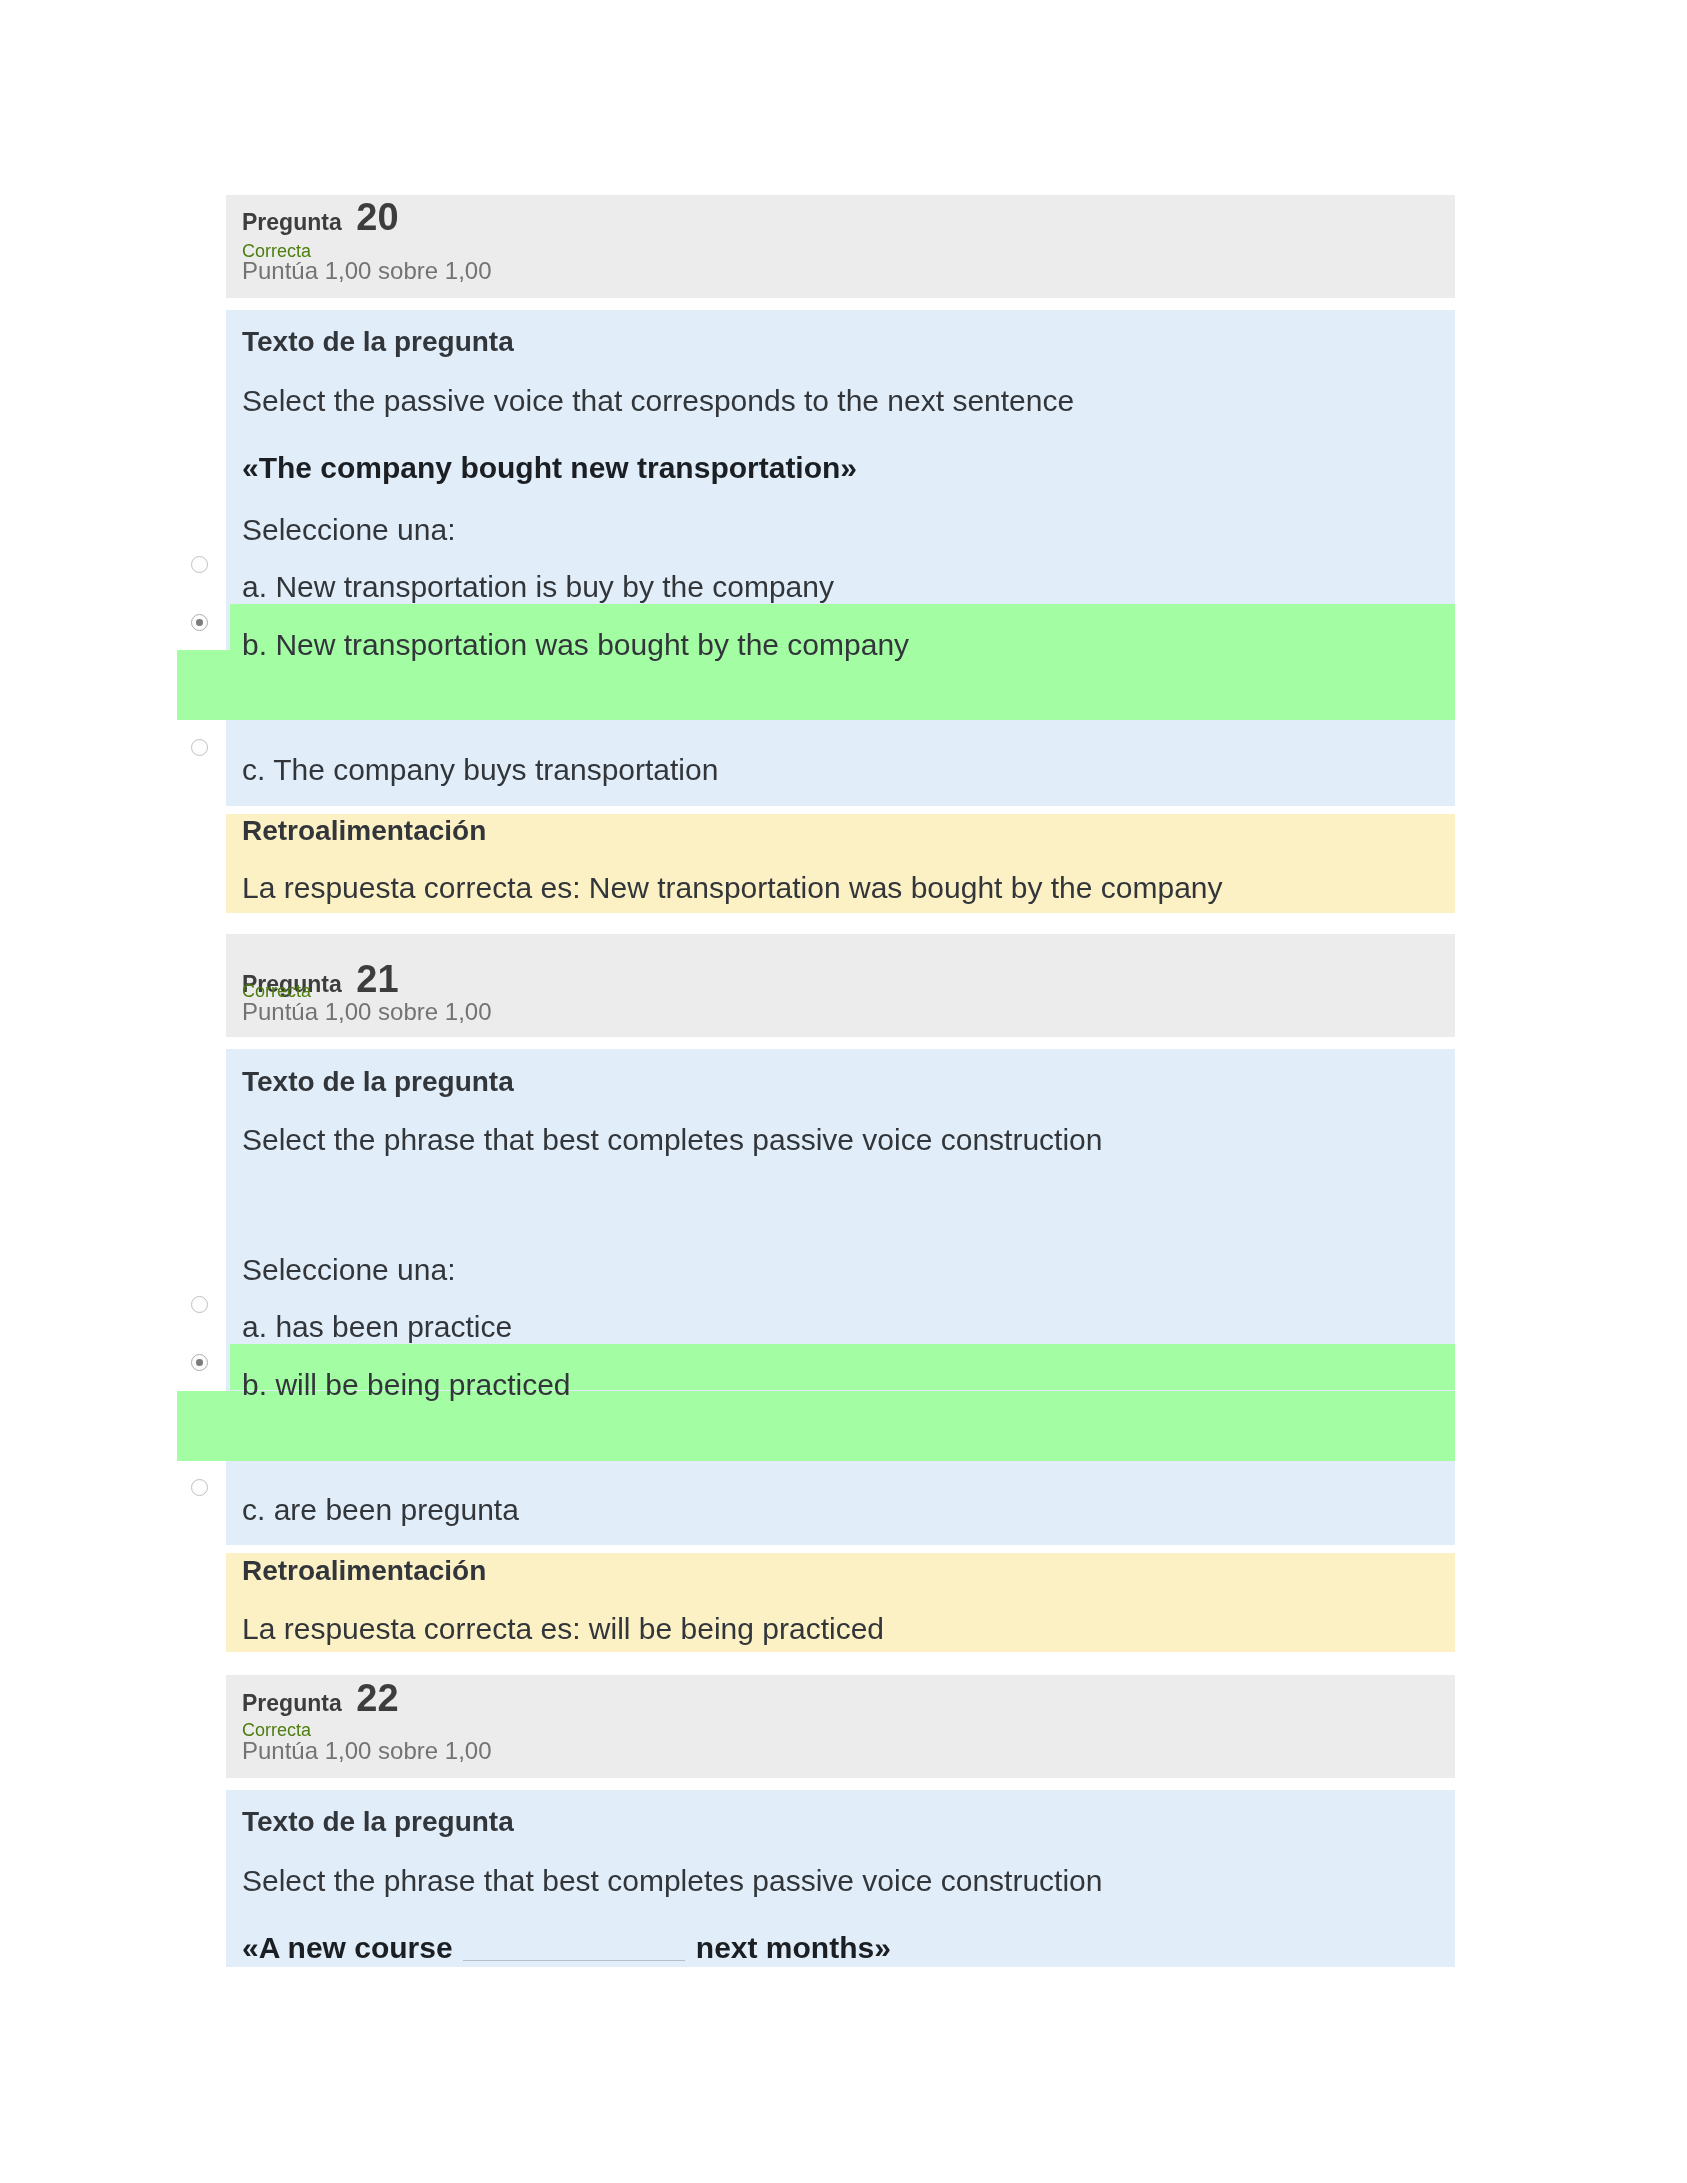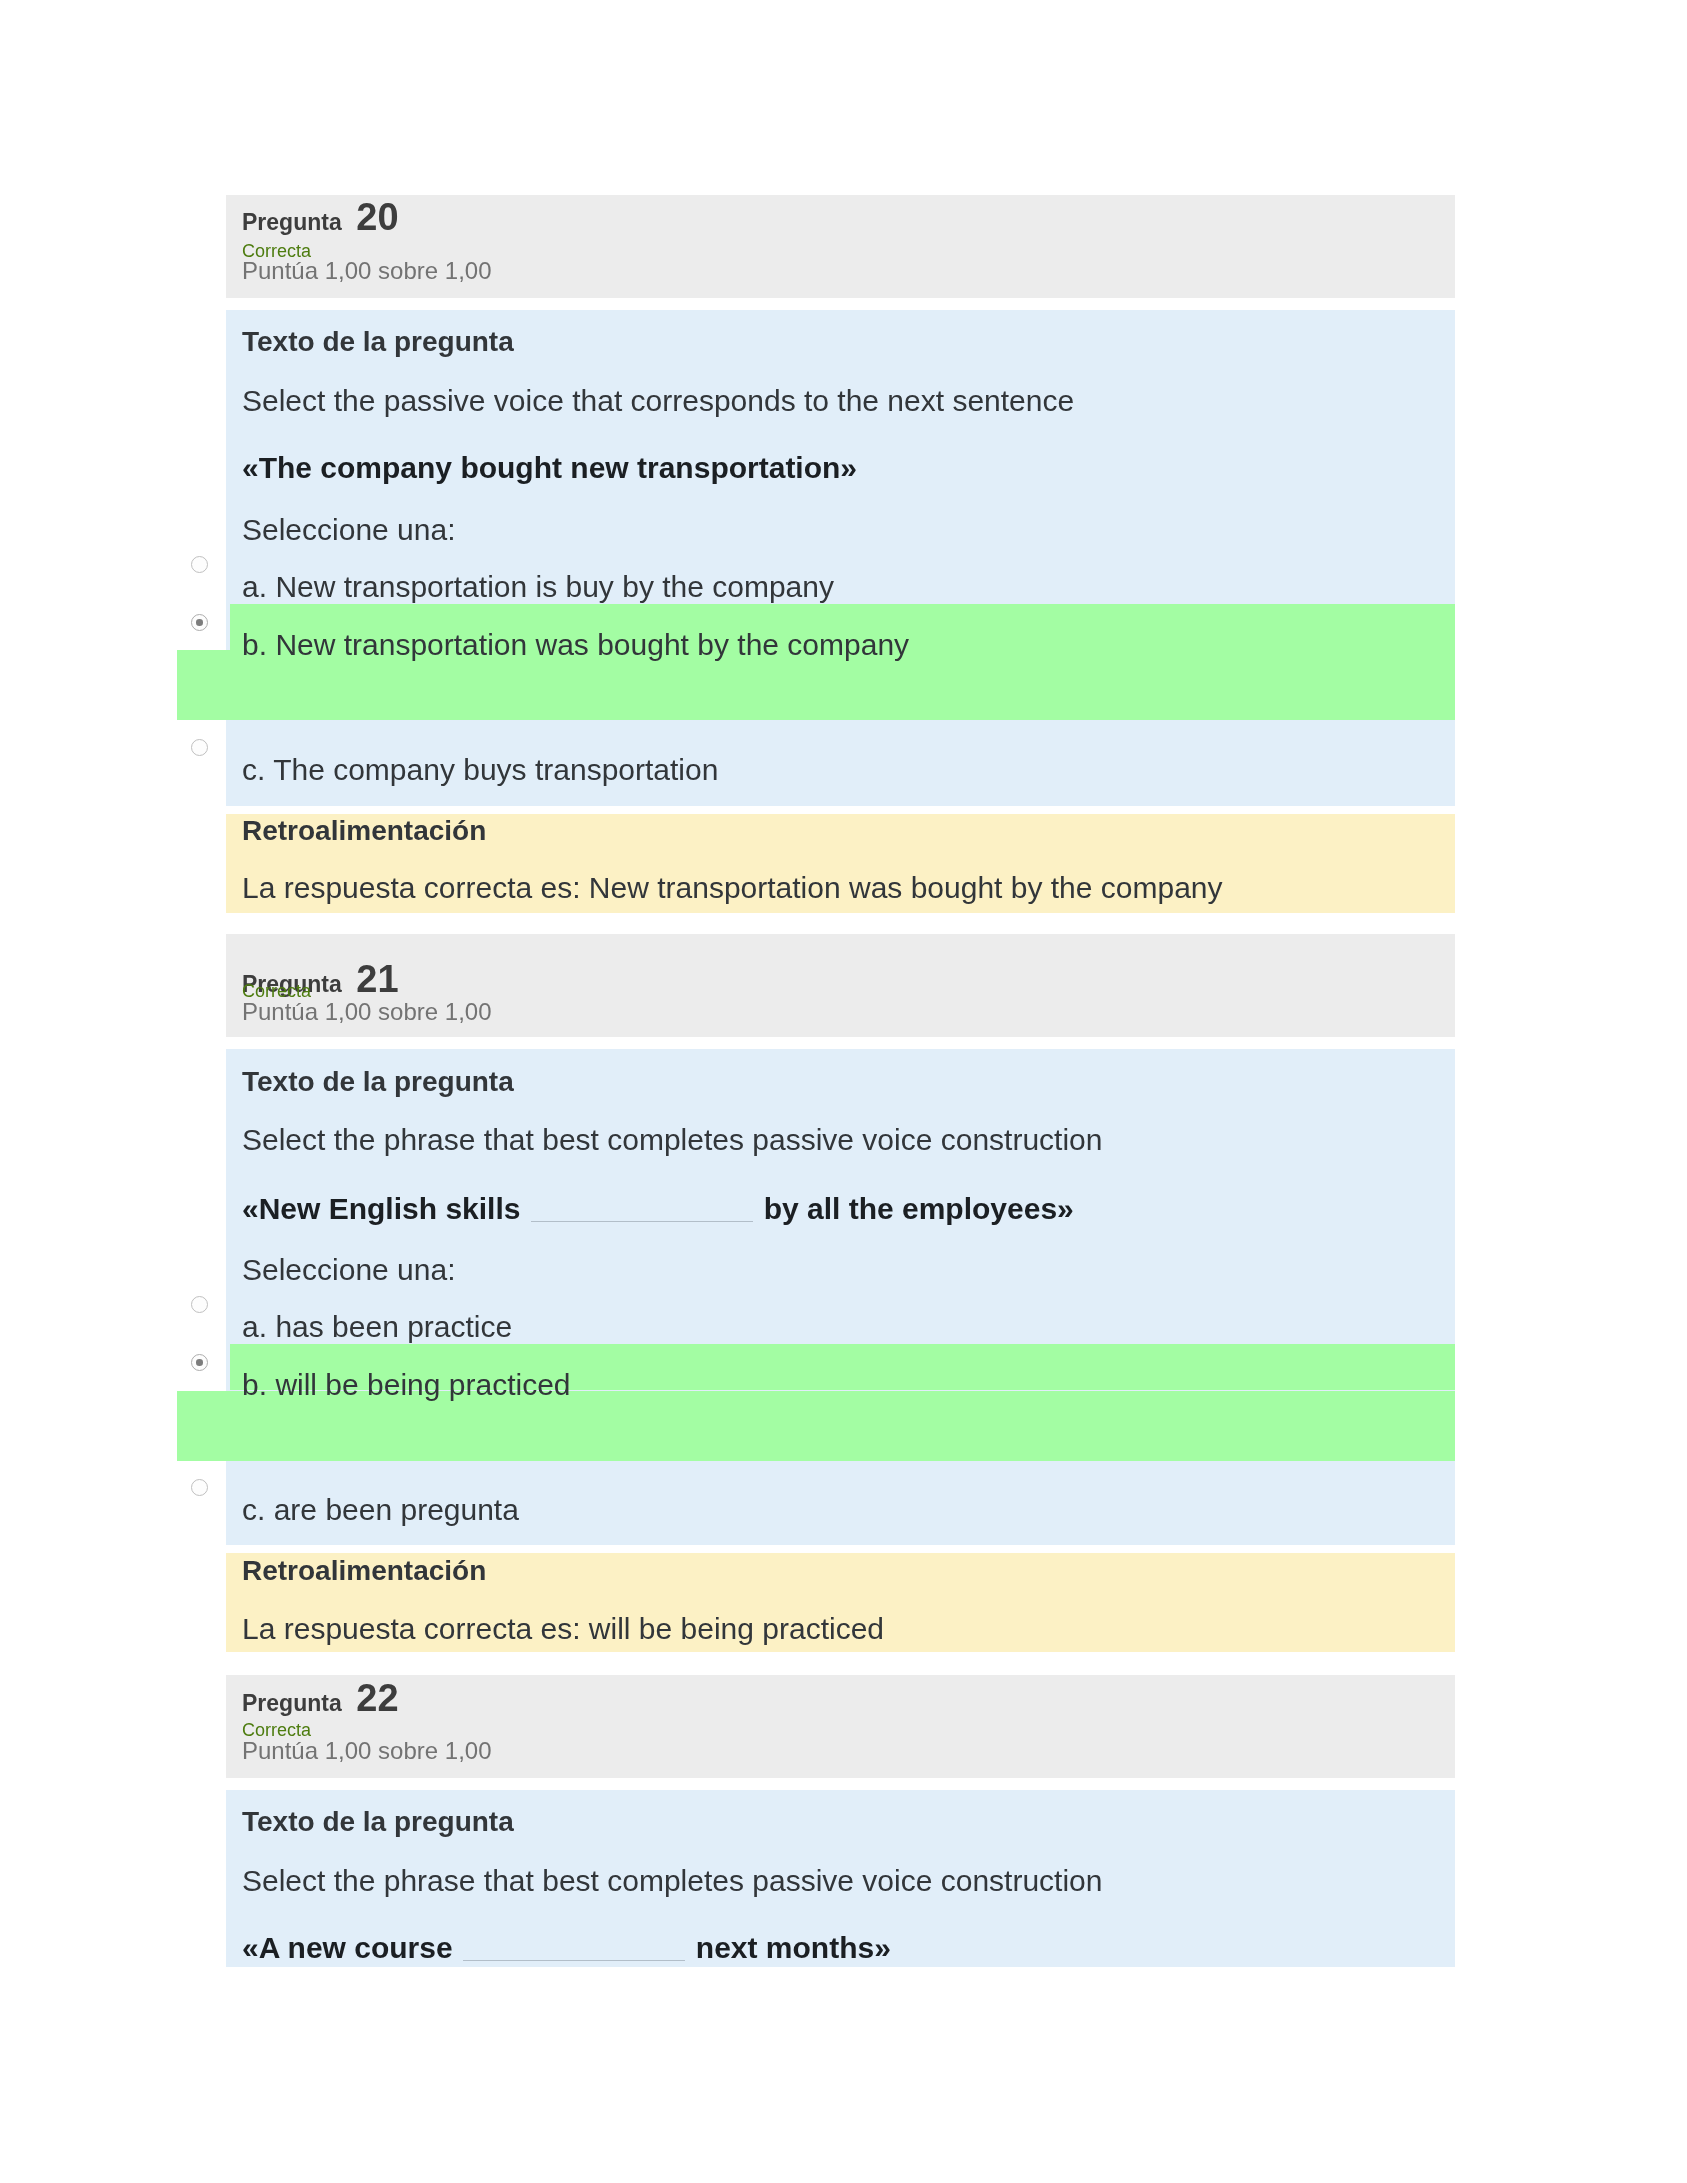--- a/index.html
+++ b/index.html
@@ -64,21 +64,20 @@
   <div class="band band-grey" style="top:934px;height:103px;"></div>
   <div class="band band-blue" style="top:1049px;height:496px;"></div>
   <div class="band-green" style="left:230px;top:1344px;width:1225px;height:46px;"></div>
   <div class="band-green" style="left:177px;top:1391px;width:1278px;height:70px;"></div>
   <div class="band band-yellow" style="top:1553px;height:99px;"></div>
   <div class="tx qnum" style="left:242px;top:960px;text-align:right;"><span>Pregunta</span><span class="n">21</span></div>
   <div class="tx qstate" style="left:242px;top:982px;"><span>Correcta</span></div>
   <div class="tx qmeta" style="left:242px;top:1000px;"><span>Puntúa 1,00 sobre 1,00</span></div>
   <div class="tx hd" style="left:242px;top:1068px;"><span>Texto de la pregunta</span></div>
   <div class="tx bd" style="left:242px;top:1125px;"><span>Select the phrase that best completes passive voice construction</span></div>
-  <div class="tx sent" style="left:242px;top:1194px;"><span>«New English skills</span><span class="blank"></span><span>by all the employees»</span></div>
   <div class="tx bd" style="left:242px;top:1255px;"><span>Seleccione una:</span></div>
   <div class="radio" style="left:191px;top:1296px;"></div>
   <div class="tx bd" style="left:242px;top:1312px;"><span>a.</span> <span>has been practice</span></div>
   <div class="radio on" style="left:191px;top:1354px;"></div>
   <div class="tx bd" style="left:242px;top:1370px;"><span>b.</span> <span>will be being practiced</span></div>
   <div class="radio" style="left:191px;top:1479px;"></div>
   <div class="tx bd" style="left:242px;top:1495px;"><span>c.</span> <span>are been pregunta</span></div>
   <div class="tx hd" style="left:242px;top:1557px;"><span>Retroalimentación</span></div>
   <div class="tx bd" style="left:242px;top:1614px;"><span>La respuesta correcta es: will be being practiced</span></div>
 

